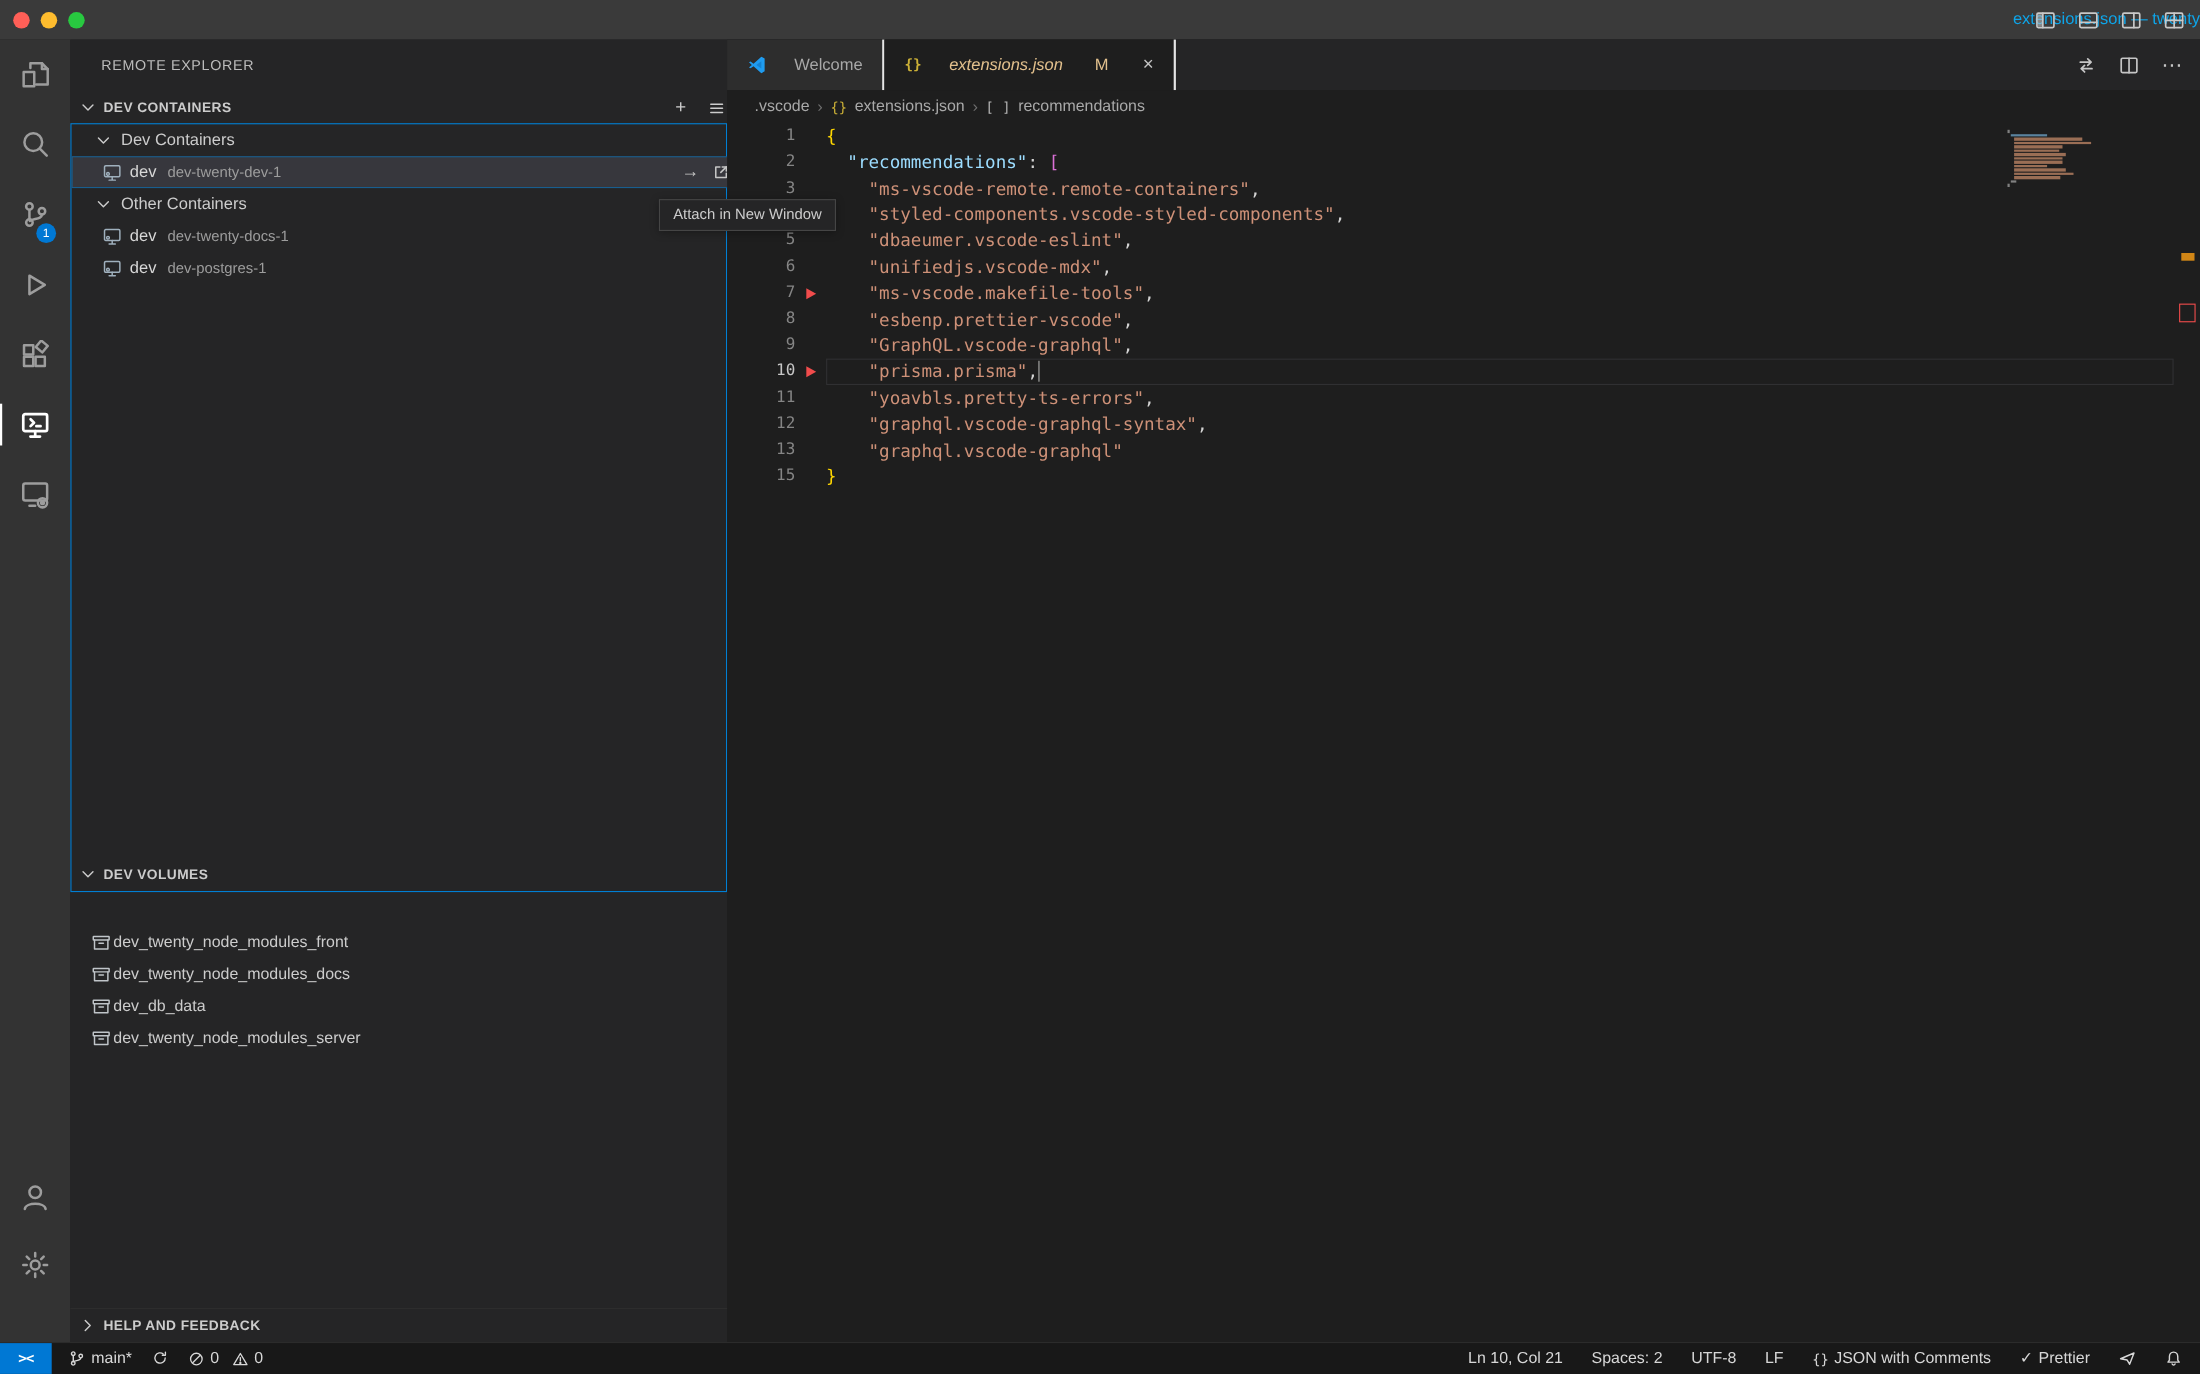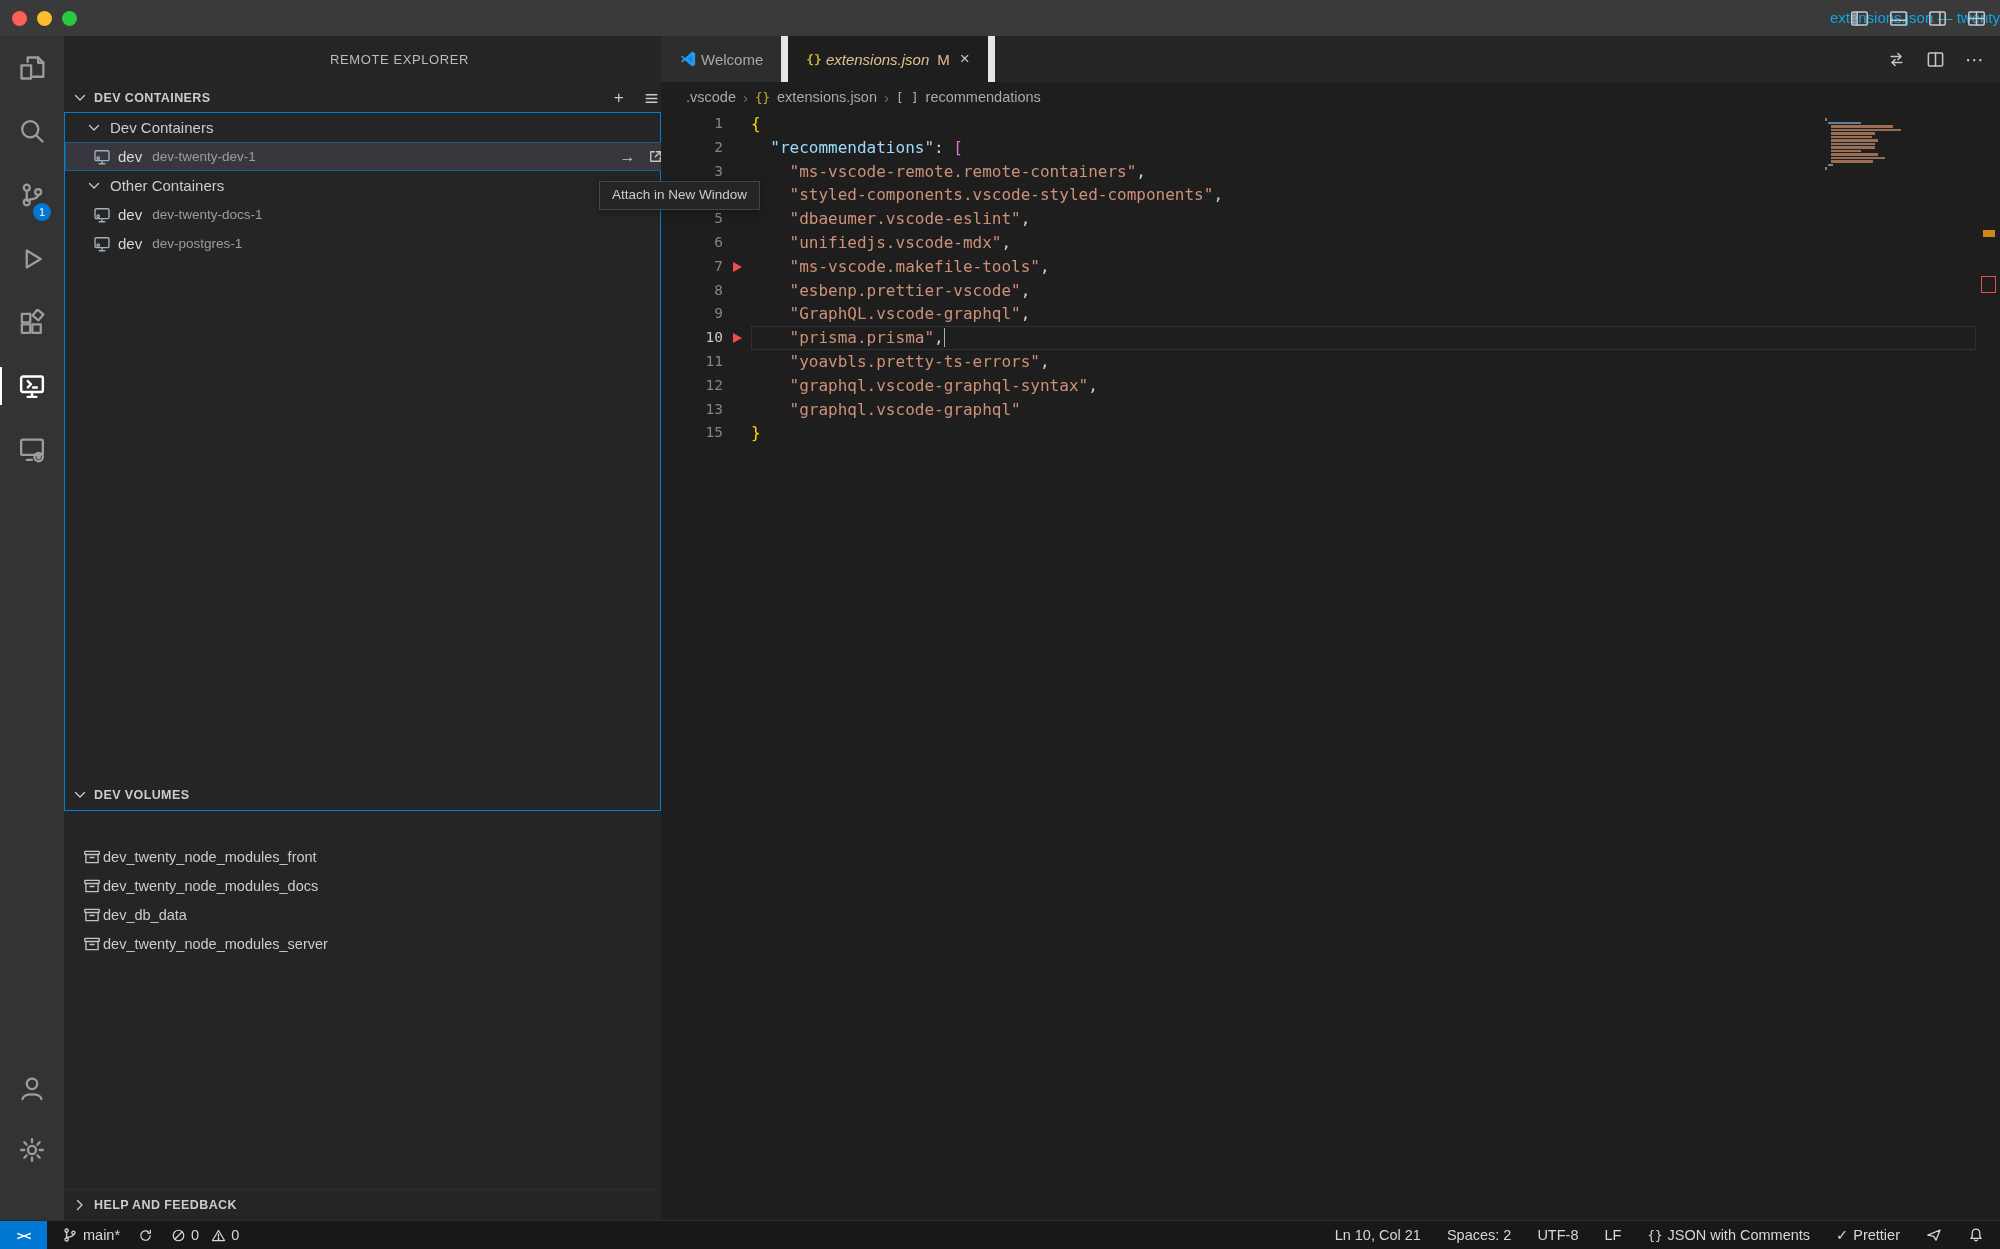--- a/index.html
+++ b/index.html
@@ -21,21 +21,21 @@
 
   
   .activitybar{position:absolute;left:0;top:0;bottom:0;width:64px;background:#333333;}
   .ab-item{position:absolute;left:0;width:64px;height:48px;display:flex;align-items:center;justify-content:center;color:#9d9d9d;}
   .ab-item.active{color:#ffffff;}
   .ab-item.active::before{content:'';position:absolute;left:0;top:5px;bottom:5px;width:2px;background:#fff;}
   .ab-badge{position:absolute;left:33px;top:167px;width:18px;height:18px;border-radius:50%;background:#0078d4;
     color:#fff;font-size:11px;line-height:18px;text-align:center;}
 
   
-  .sidebar{position:absolute;left:64px;top:0;bottom:0;width:643px;background:#252526;text-align:center;}
+  .sidebar{position:absolute;left:64px;top:0;bottom:0;width:643px;background:#252526;}
   .sb-title{position:absolute;top:0;left:0;right:0;height:48px;line-height:48px;padding-left:28px;
     color:#bbbbbb;font-size:13px;letter-spacing:.6px;}
   .sb-more{position:absolute;right:20px;top:0;height:48px;line-height:46px;color:#cccccc;font-size:20px;}
   .sec-header{position:absolute;left:0;right:0;height:28px;display:flex;align-items:center;
     color:#cccccc;font-size:12.5px;font-weight:700;letter-spacing:.4px;}
   .sec-header .chev{margin-left:8px;margin-right:6px;color:#cccccc;}
   .sec-actions{margin-left:auto;display:flex;gap:12px;padding-right:14px;color:#cccccc;font-weight:400;}
   .sec-actions .a{width:20px;height:20px;display:flex;align-items:center;justify-content:center;font-size:17px;}
   .dc-outline{position:absolute;left:0;top:76px;width:595px;height:697px;border:1px solid #007fd4;pointer-events:none;}
   .tree-row{position:absolute;left:1px;right:2px;height:29px;display:flex;align-items:center;color:#cccccc;font-size:15px;}
@@ -52,21 +52,21 @@
     border-top:1px solid #2d2d2d;color:#cccccc;font-size:12.5px;font-weight:700;letter-spacing:.4px;}
   .help-row .chev{margin-left:8px;margin-right:6px;transform:rotate(-90deg);}
 
   
   .tooltip{position:absolute;left:599px;top:181px;height:27px;line-height:25px;padding:0 12px;
     background:#252526;border:1px solid #454545;color:#cccccc;font-size:13.5px;z-index:50;box-shadow:0 2px 8px rgba(0,0,0,.35);}
 
   
   .editor{position:absolute;left:661px;top:0;right:0;bottom:0;background:#1e1e1e;}
   .tabs{position:absolute;top:0;left:0;right:0;height:46px;background:#252526;display:flex;}
-  .tab{display:flex;align-items:center;gap:4px;padding:0 18px;font-size:15px;border-right:7px solid #e5e5e5;}
+  .tab{display:flex;align-items:center;gap:25px;padding:0 18px;font-size:15px;border-right:2px solid #e5e5e5;}
   .tab.inactive{background:#2d2d2d;color:#a8a8a8;}
   .tab.active{background:#1e1e1e;color:#e2c08d;}
   .tab .fname{font-style:italic;}
   .tab .gitm{color:#e2c08d;margin-left:4px;}
   .tab .closex{color:#c5c5c5;font-size:17px;margin-left:6px;}
   .json-ico{color:#cbb037;font-family:"DejaVu Sans Mono",monospace;font-size:13px;font-weight:700;}
   .tab-actions{margin-left:auto;display:flex;align-items:center;gap:20px;padding-right:16px;color:#c5c5c5;}
   .breadcrumbs{position:absolute;top:46px;left:0;right:0;height:30px;display:flex;align-items:center;
     gap:7px;padding-left:25px;color:#a9a9a9;font-size:14.5px;background:#1e1e1e;}
   .bc-sep{color:#6f6f6f;font-size:15px;}
@@ -92,21 +92,21 @@
   .minimap{position:absolute;top:6px;right:103px;width:72px;}
   .mm-bar{height:2.5px;margin-bottom:1px;opacity:.8;}
   .ovr-1{position:absolute;right:5px;top:118px;width:12px;height:7px;background:#d18616;}
   .ovr-2{position:absolute;right:4px;top:164px;width:13px;height:15px;border:1px solid #f14c4c;}
 
   
   .statusbar{position:absolute;left:0;right:0;bottom:0;height:29px;background:#181818;border-top:1px solid #2b2b2b;
     display:flex;align-items:center;color:#d7d7d7;font-size:14.5px;box-sizing:border-box;}
   .sb-remote{width:47px;height:100%;background:#0078d4;color:#fff;display:flex;align-items:center;justify-content:center;
     font-family:"DejaVu Sans Mono",monospace;font-size:13px;font-weight:700;letter-spacing:-1px;}
-  .sb-left{display:flex;align-items:center;gap:18px;margin-left:15px;}
+  .sb-left{display:flex;gap:18px;margin-left:15px;}
   .sb-right{margin-left:auto;display:flex;align-items:center;gap:26px;padding-right:16px;}
   .sb-group{display:flex;align-items:center;gap:5px;}
   .mini-ico{font-family:"DejaVu Sans Mono",monospace;font-size:12.5px;}
 </style>
 </head>
 <body>
 
 <div class="win">
 
   <div class="titlebar">

